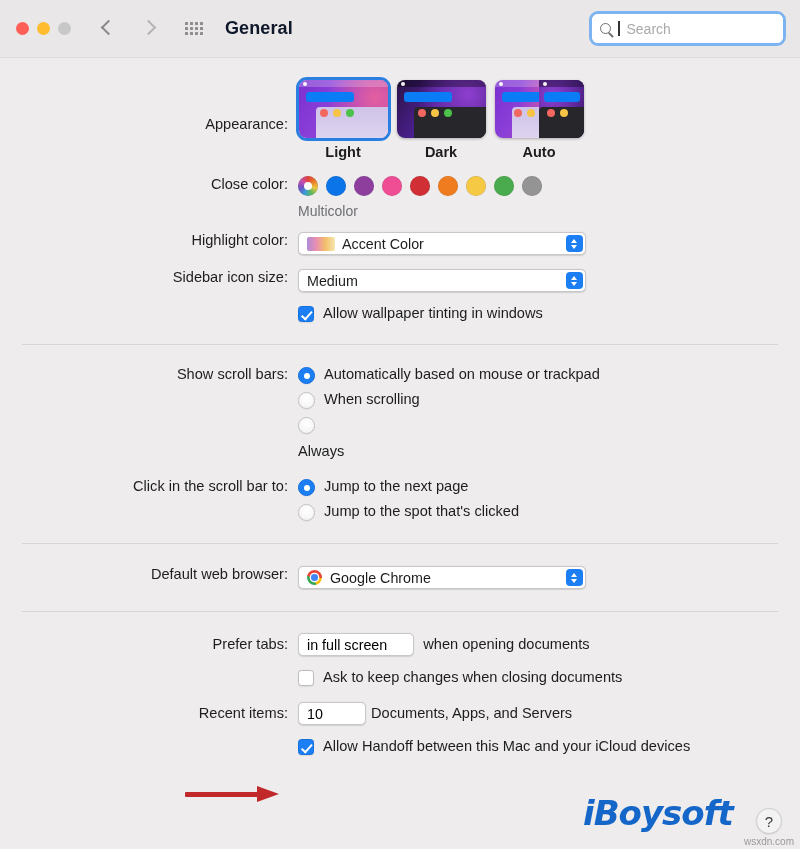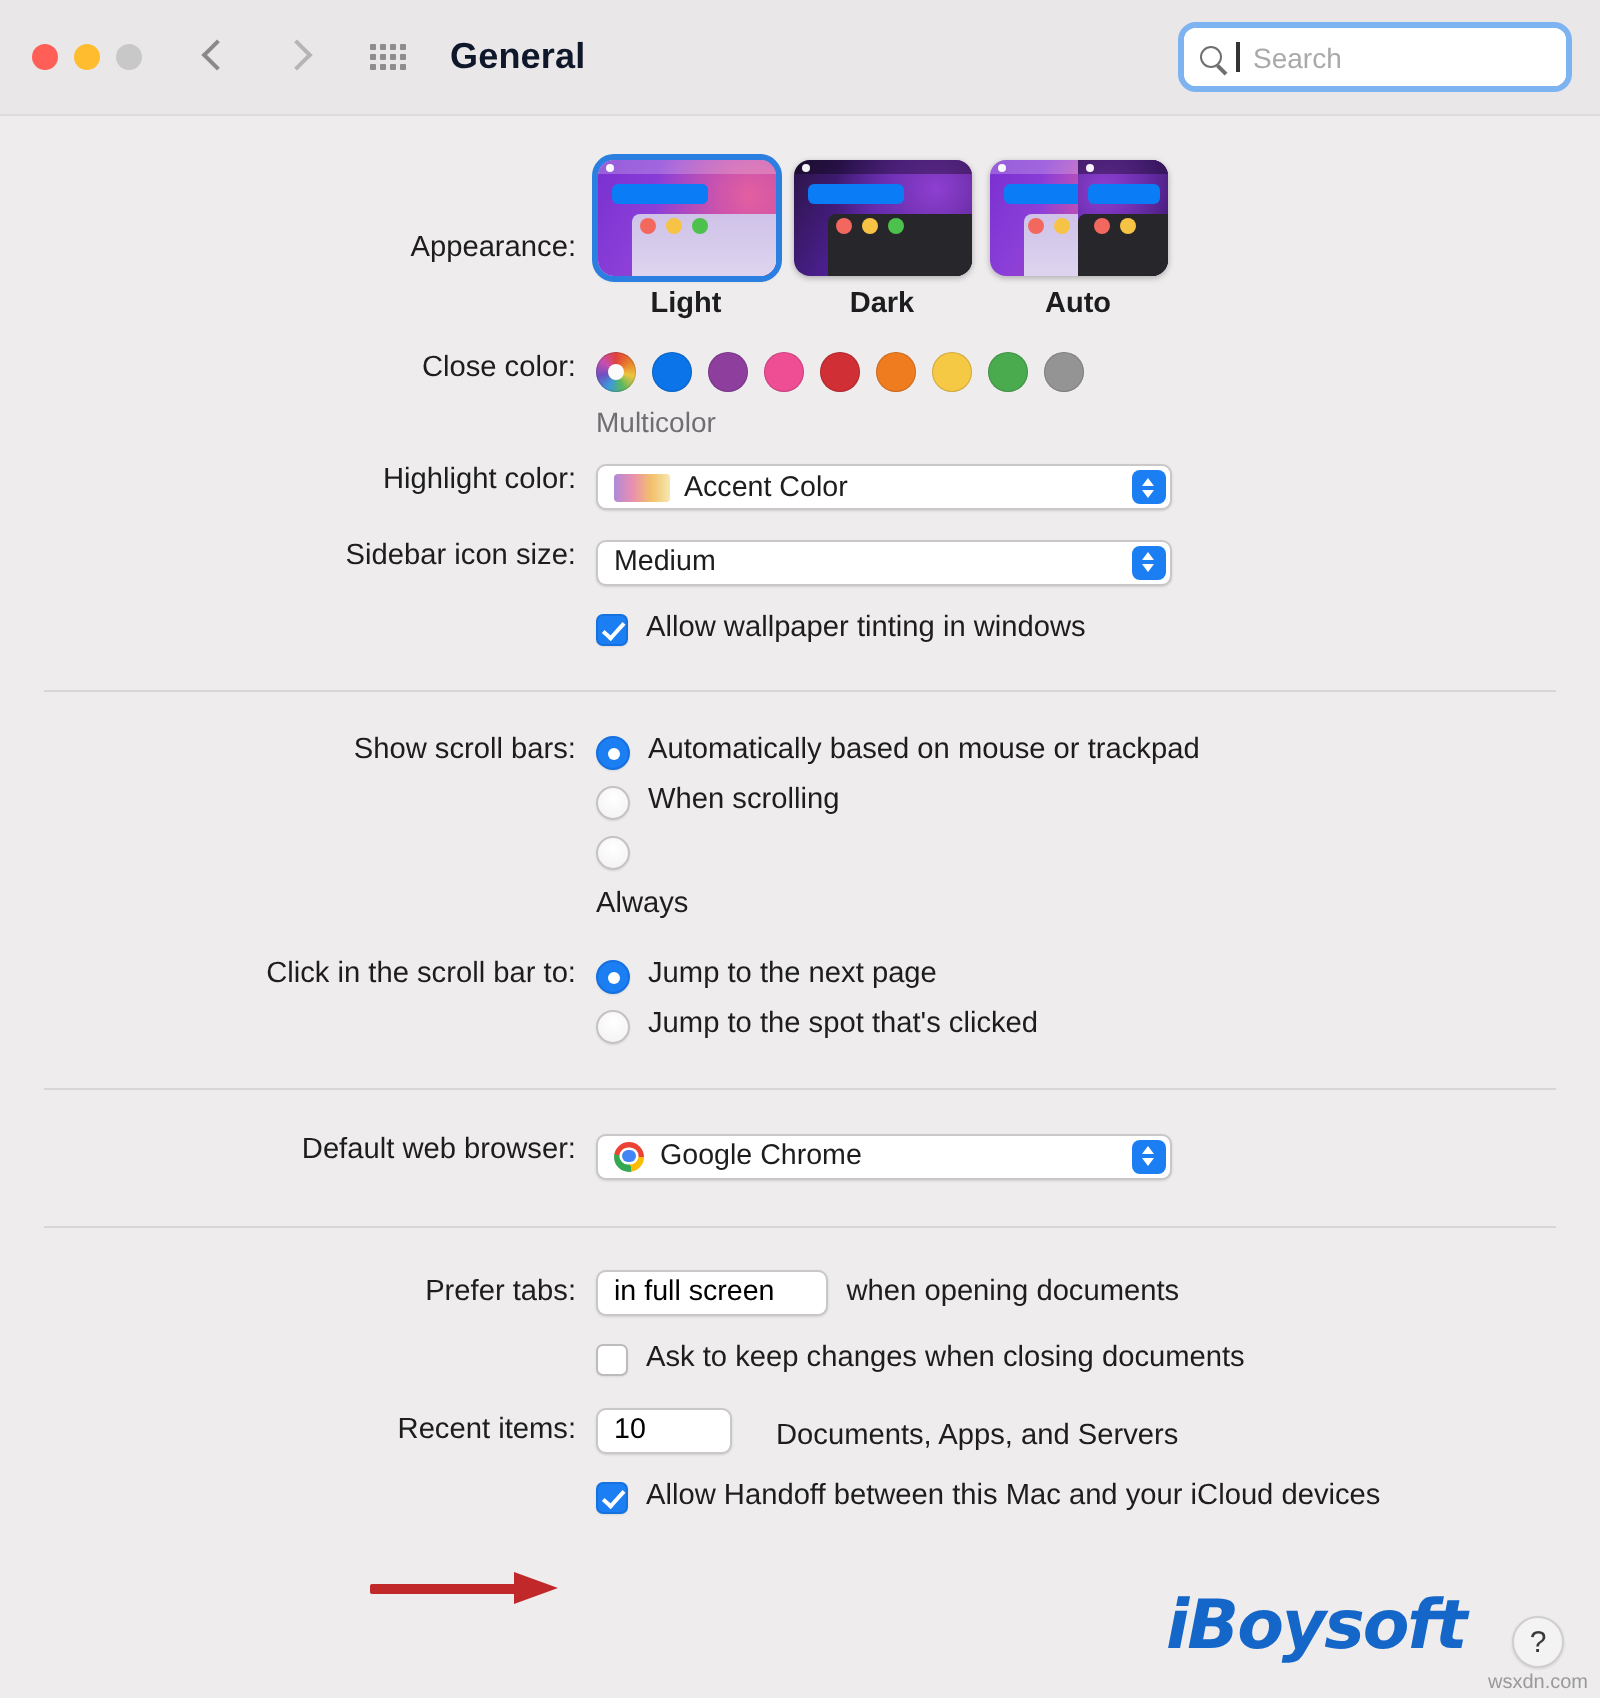--- a/index.html
+++ b/index.html
@@ -475,21 +475,21 @@
         <div class="cbrow">
           <span class="cb"></span>
           <span class="cbtext">Ask to keep changes when closing documents</span>
         </div>
       </div>
     </div>
 
 
     <div class="row" style="margin-top:16px;">
       <div class="lbl" style="padding-top:3px;">Recent items:</div>
-      <div class="ctrl" style="display:flex;align-items:flex-end;gap:22px;">
+      <div class="ctrl" style="display:flex;align-items:center;gap:5px;">
         <div class="stepper">
           <span>10</span>
           <span class="arrows"></span>
         </div>
         <span class="cbtext">Documents, Apps, and Servers</span>
       </div>
     </div>
 
     <div class="row" style="margin-top:13px;">
       <div class="lbl"></div>

